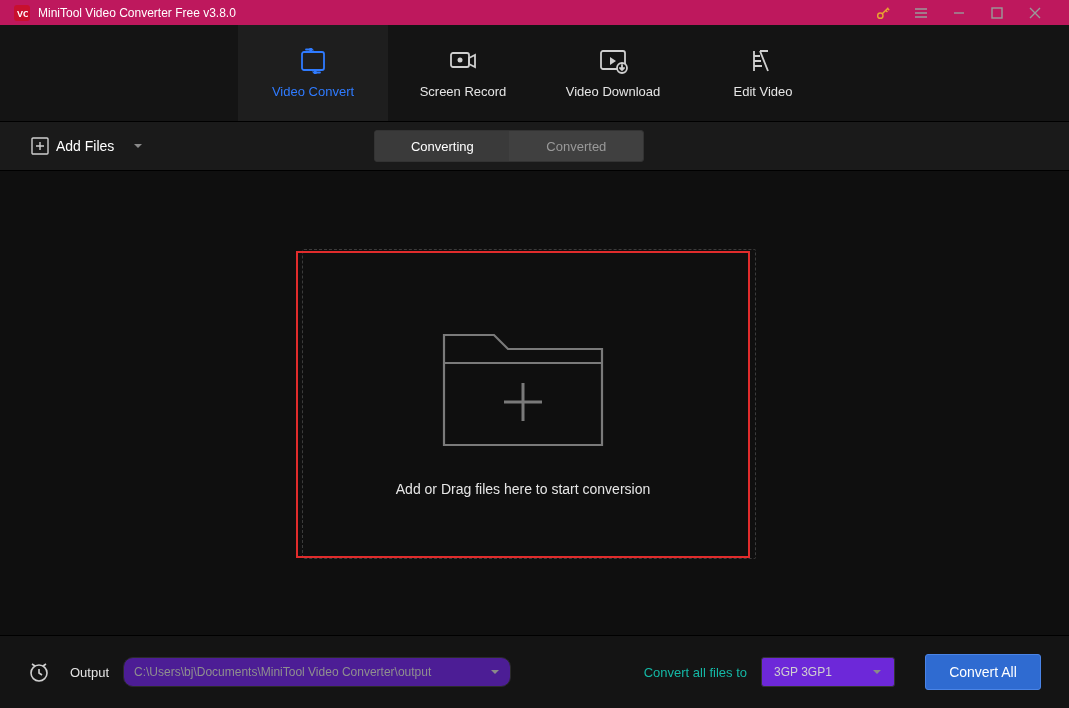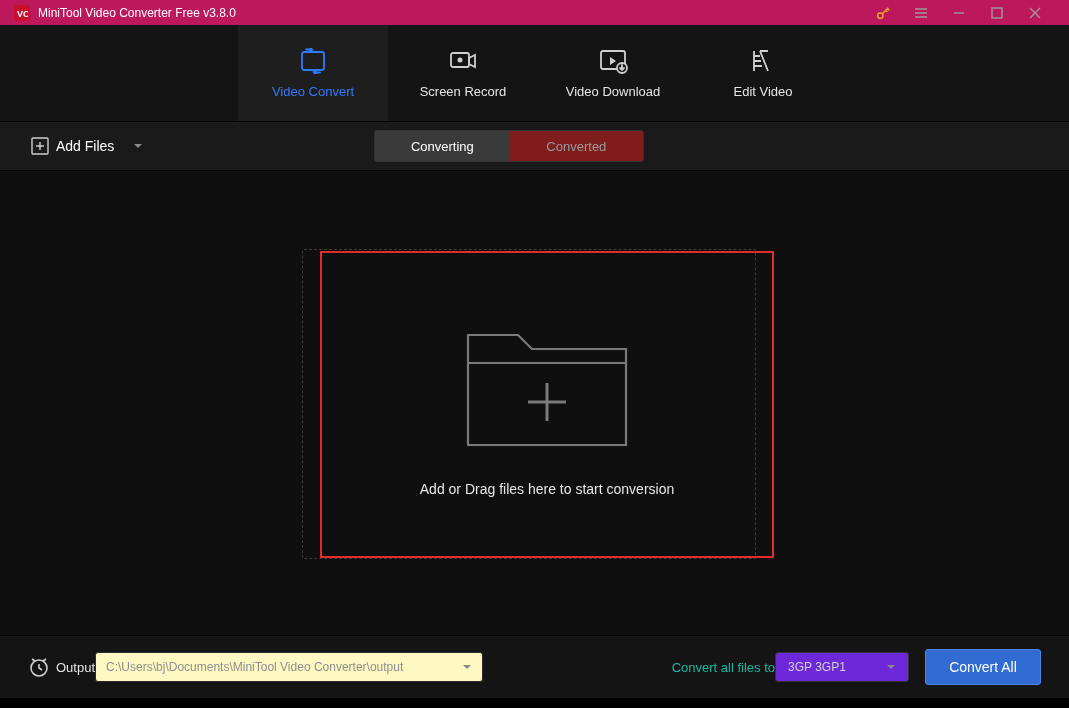--- a/index.html
+++ b/index.html
@@ -26,39 +26,39 @@
   .main-tab.active .label { color: #2f7bff; }
   .main-tab.active svg { stroke: #2f7bff; }
 
   
   .toolbar { height: 50px; display:flex; align-items:center; background:#1a1a1a; border-top:1px solid #000; border-bottom:1px solid #000; padding: 0 30px; }
   .add-files { display:flex; align-items:center; gap: 6px; cursor:pointer; }
   .add-files svg.plusfile { width: 20px; height: 20px; }
   .add-files .txt { color:#fff; font-size:14px; font-weight:500; }
   .add-files svg.caret { width: 12px; height: 12px; margin-left: 12px; }
   .toolbar-spacer1 { flex: 0 0 230px; }
-  .seg { display:flex; border:1px solid #333; border-radius:3px; overflow:hidden; background:#7f1d1d; }
+  .seg { display:flex; border:1px solid #333; border-radius:3px; overflow:hidden; background:#404040; }
   .seg .seg-item { width: 134px; height: 30px; display:flex; align-items:center; justify-content:center; font-size:13px; cursor:pointer; color:#9a9a9a; }
   .seg .seg-item.active { background:#3a3a3a; color:#fff; font-weight:500; }
   .toolbar-spacer2 { flex:1; }
 
   
   .stage { height: 464px; position:relative; background:#0f0f0f; }
   .dashed-box { position:absolute; left:302px; top:78px; width:454px; height:310px; border:1px dashed #3b3b3b; border-radius:2px; }
-  .red-box { position:absolute; left:320px; top:80px; width:454px; height:307px; border:2px solid #e12c2c; display:flex; flex-direction:column; align-items:center; justify-content:center; gap:28px; cursor:pointer; }
+  .red-box { position:absolute; left:296px; top:80px; width:454px; height:307px; border:2px solid #e12c2c; display:flex; flex-direction:column; align-items:center; justify-content:center; gap:28px; cursor:pointer; }
   .folder-plus { width: 170px; height: 140px; display:flex; align-items:center; justify-content:center; }
   .folder-plus svg { width: 170px; height: 140px; }
   .drop-text { font-size: 14px; color: #e6e6e6; }
 
   
-  .bottombar { height: 63px; display:flex; align-items:center; padding: 0 28px; background:#141414; border-top:1px solid #000; }
+  .bottombar { height: 73px; display:flex; align-items:center; padding: 0 28px; background:#141414; border-top:1px solid #000; gap: 14px; }
   .clock { width:22px; height:22px; display:flex; align-items:center; justify-content:center; }
   .clock svg { width:22px; height:22px; }
   .output-label { font-size:13px; color:#e5e5e5; margin-left:6px; }
-  .output-path { width: 388px; height: 30px; background:#fef9c3; border:1px solid #2b2b2b; border-radius:3px; display:flex; align-items:center; padding:0 10px; cursor:pointer; }
+  .output-path { width: 388px; height: 30px; background:#4c1d95; border:1px solid #2b2b2b; border-radius:10px; display:flex; align-items:center; padding:0 10px; cursor:pointer; }
   .output-path .path-text { flex:1; font-size:12px; color:#8f8f8f; white-space:nowrap; overflow:hidden; text-overflow:ellipsis; }
   .output-path svg { width:10px; height:10px; }
   .bottom-spacer { flex:1; }
   .convert-label { font-size:13px; color:#14b8a6; }
   .format-sel { width: 134px; height:30px; background:#6d28d9; border:1px solid #333; border-radius:3px; display:flex; align-items:center; padding:0 12px; cursor:pointer; }
   .format-sel .fmt-text { flex:1; font-size:12px; color:#d0d0d0; }
   .format-sel svg { width:10px; height:10px; }
   .convert-all { width: 116px; height:36px; background:#2f6bd1; border:1px solid #4a84e6; border-radius:3px; display:flex; align-items:center; justify-content:center; color:#fff; font-size:14px; cursor:pointer; margin-left: 16px; }
 </style>
 </head>

